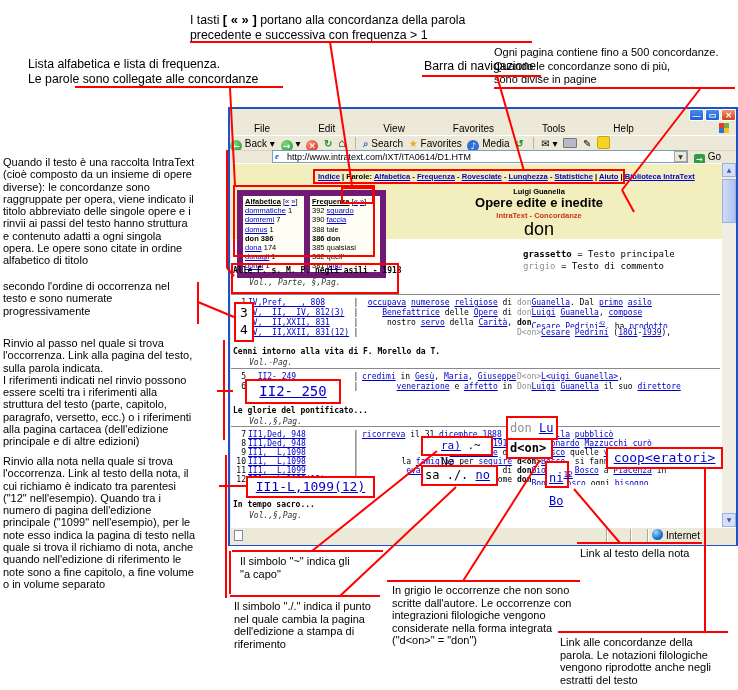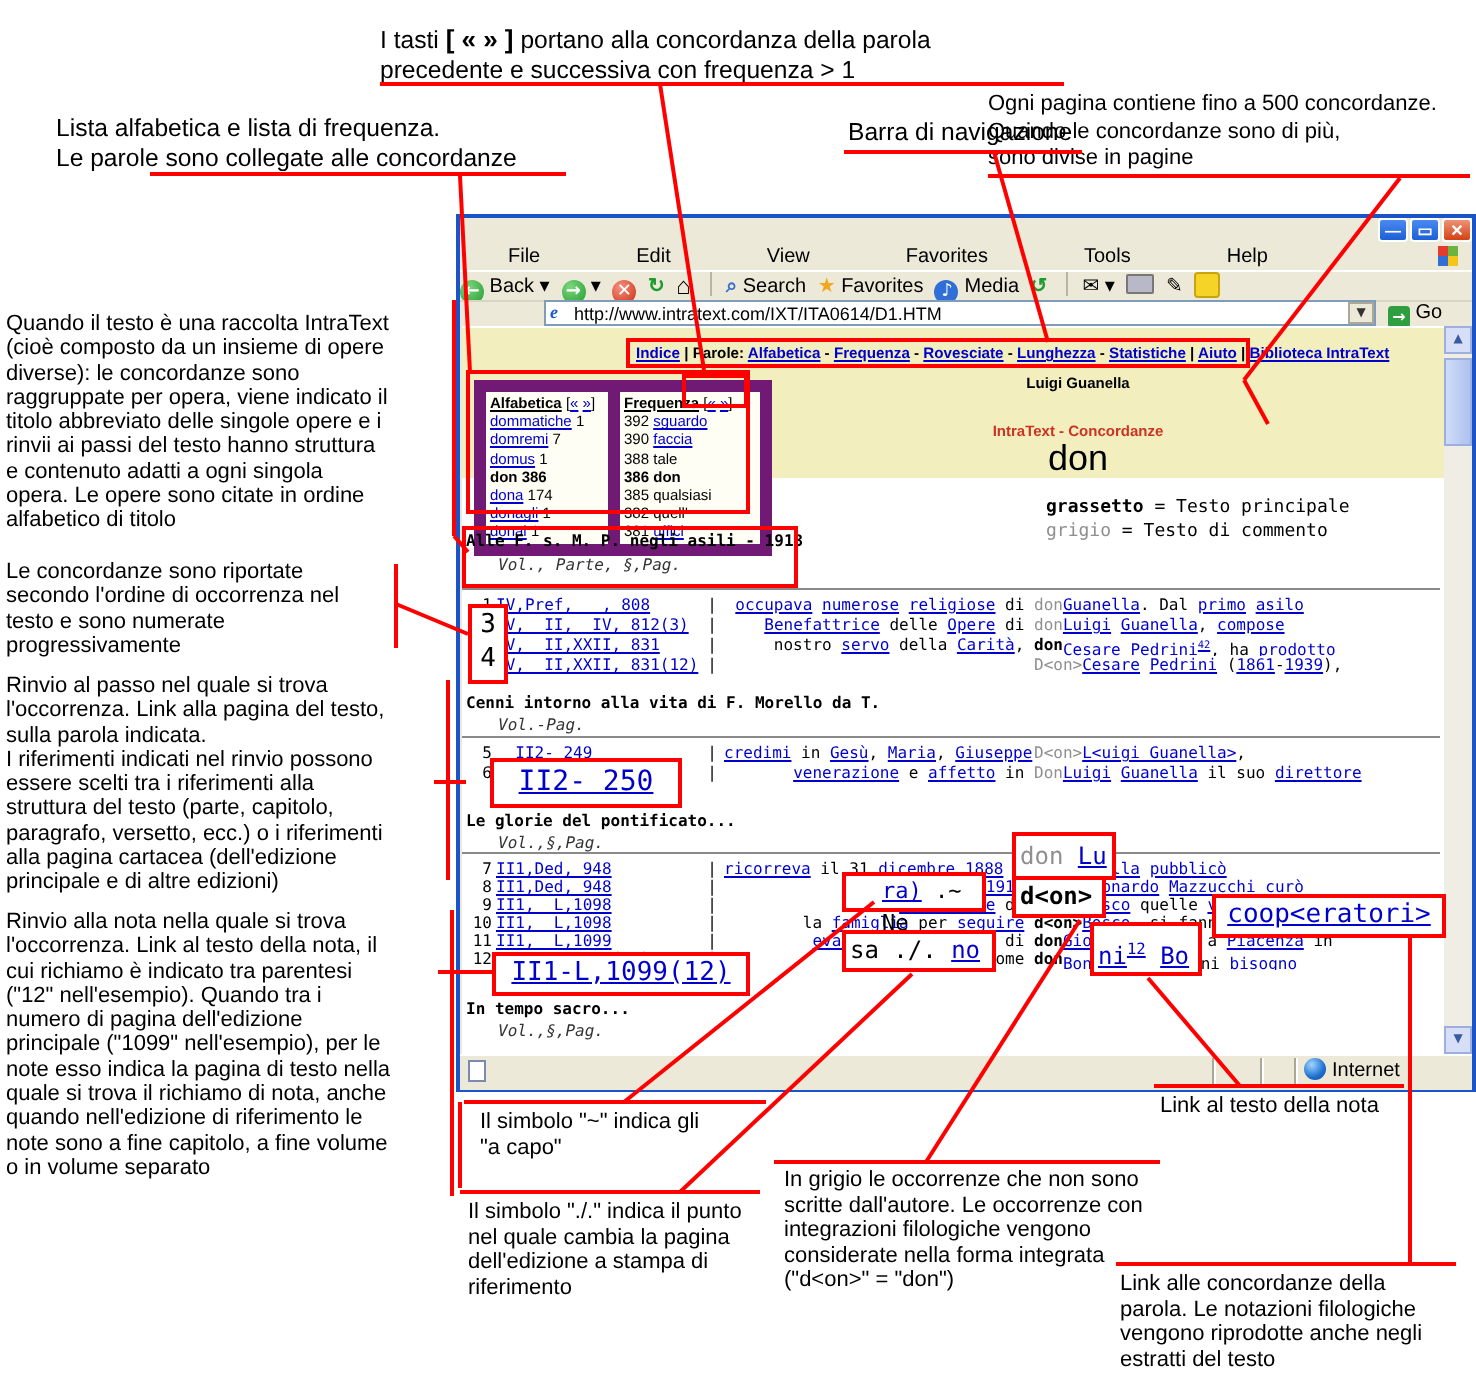--- a/index.html
+++ b/index.html
@@ -136,20 +136,21 @@
       <div><span class="p">392 </span><span class="l">sguardo</span></div>
       <div><span class="p">390 </span><span class="l">faccia</span></div>
       <div><span class="p">388 </span><span class="p">tale</span></div>
       <div style="font-weight: bold;"><span class="b">386 </span><span class="b">don</span></div>
       <div><span class="p">385 </span><span class="p">qualsiasi</span></div>
       <div><span class="p">382 </span><span class="p">quell'</span></div>
       <div><span class="p">381 </span><span class="l">uffici</span></div>
     </div>
 
   <div class="abs" style="left:380px;top:187px;width:318px;text-align:center;font:bold 7.5px/9px 'Liberation Sans',sans-serif;">Luigi Guanella</div>
+  <div class="abs" style="left:380px;top:196px;width:318px;text-align:center;font:bold 13px/14px 'Liberation Sans',sans-serif;">Opere edite e inedite</div>
   <div class="abs" style="left:380px;top:211px;width:318px;text-align:center;font:bold 7.5px/9px 'Liberation Sans',sans-serif;color:#cc3322;">IntraText - Concordanze</div>
   <div class="abs" style="left:380px;top:218px;width:318px;text-align:center;font:18px/22px 'Liberation Sans',sans-serif;">don</div>
 
   <div class="abs mono" style="left:523px;top:249px;font-size:9px;">
     <span class="b">grassetto</span><span> = Testo principale</span>
   </div>
   <div class="abs mono" style="left:523px;top:261px;font-size:9px;">
     <span class="g">grigio</span><span> = Testo di commento</span>
   </div>
 
@@ -200,21 +201,21 @@
   <div class="rbox wbox mono" id="co-rownums" style="left:234px;top:302px;width:20px;height:40px;text-align:center;font:13px/17px 'DejaVu Sans Mono',monospace;">
       <div>3</div>
       <div>4</div>
     </div>
   <div class="rbox wbox mono" id="co-ref6" style="left:245px;top:379px;width:96px;height:25px;text-align:center;font:14px/21px 'DejaVu Sans Mono',monospace;"><span class="l">II2- 250</span></div>
   <div class="rbox wbox mono" id="co-ref12" style="left:246px;top:476px;width:129px;height:22px;text-align:center;font:13px/18px 'DejaVu Sans Mono',monospace;"><span class="l">II1-L,1099(12)</span></div>
   <div class="rbox wbox mono" id="co-dongray" style="left:506px;top:416px;width:52px;height:24px;font:12px/20px 'DejaVu Sans Mono',monospace;padding-left:2px;"><span class="g">don </span><span class="l">Lu</span></div>
   <div class="rbox wbox mono" id="co-dint" style="left:506px;top:438px;width:47px;height:21px;font:12px/17px 'DejaVu Sans Mono',monospace;padding-left:2px;"><span class="b">d&lt;on&gt;</span></div>
   <div class="rbox wbox mono" id="co-acapo" style="left:421px;top:436px;width:72px;height:20px;font:11px/16px 'DejaVu Sans Mono',monospace;padding-left:18px;"><span class="l">ra)</span><span class="p"> .~ Ne</span></div>
   <div class="rbox wbox mono" id="co-pb" style="left:421px;top:465px;width:77px;height:21px;font:12px/17px 'DejaVu Sans Mono',monospace;padding-left:2px;"><span class="p">sa ./. </span><span class="l">no</span></div>
-  <div class="rbox wbox mono" id="co-nota" style="left:545px;top:461px;width:56px;height:27px;font:12px/23px 'DejaVu Sans Mono',monospace;padding-left:2px;"><span class="l">ni</span><span class="s">12</span><span class="p"> </span><span class="l">Bo</span></div>
+  <div class="rbox wbox mono" id="co-nota" style="left:545px;top:461px;width:24px;height:27px;font:12px/23px 'DejaVu Sans Mono',monospace;padding-left:2px;"><span class="l">ni</span><span class="s">12</span><span class="p"> </span><span class="l">Bo</span></div>
   <div class="rbox wbox mono" id="co-coop" style="left:606px;top:447px;width:117px;height:22px;text-align:center;font:13px/18px 'DejaVu Sans Mono',monospace;"><span class="l">coop&lt;eratori&gt;</span></div>
 
   <div id="annotations">
       <div class="abs ann-lg" style="left: 28px; top: 57px; line-height: 15px;">
         <div>Lista alfabetica e lista di frequenza.</div>
         <div>Le parole sono collegate alle concordanze</div>
       </div>
       <div class="abs ann-lg" style="left: 424px; top: 59px; line-height: 15px;">
         <div>Barra di navigazione</div>
       </div>
@@ -228,21 +229,20 @@
         <div>(cioè composto da un insieme di opere</div>
         <div>diverse): le concordanze sono</div>
         <div>raggruppate per opera, viene indicato il</div>
         <div>titolo abbreviato delle singole opere e i</div>
         <div>rinvii ai passi del testo hanno struttura</div>
         <div>e contenuto adatti a ogni singola</div>
         <div>opera. Le opere sono citate in ordine</div>
         <div>alfabetico di titolo</div>
       </div>
       <div class="abs ann" style="left: 3px; top: 280px; line-height: 12.3px;">
-        <div>Le concordanze sono riportate</div>
         <div>secondo l'ordine di occorrenza nel</div>
         <div>testo e sono numerate</div>
         <div>progressivamente</div>
       </div>
       <div class="abs ann" style="left: 3px; top: 337px; line-height: 12.3px;">
         <div>Rinvio al passo nel quale si trova</div>
         <div>l'occorrenza. Link alla pagina del testo,</div>
         <div>sulla parola indicata.</div>
         <div>I riferimenti indicati nel rinvio possono</div>
         <div>essere scelti tra i riferimenti alla</div>

